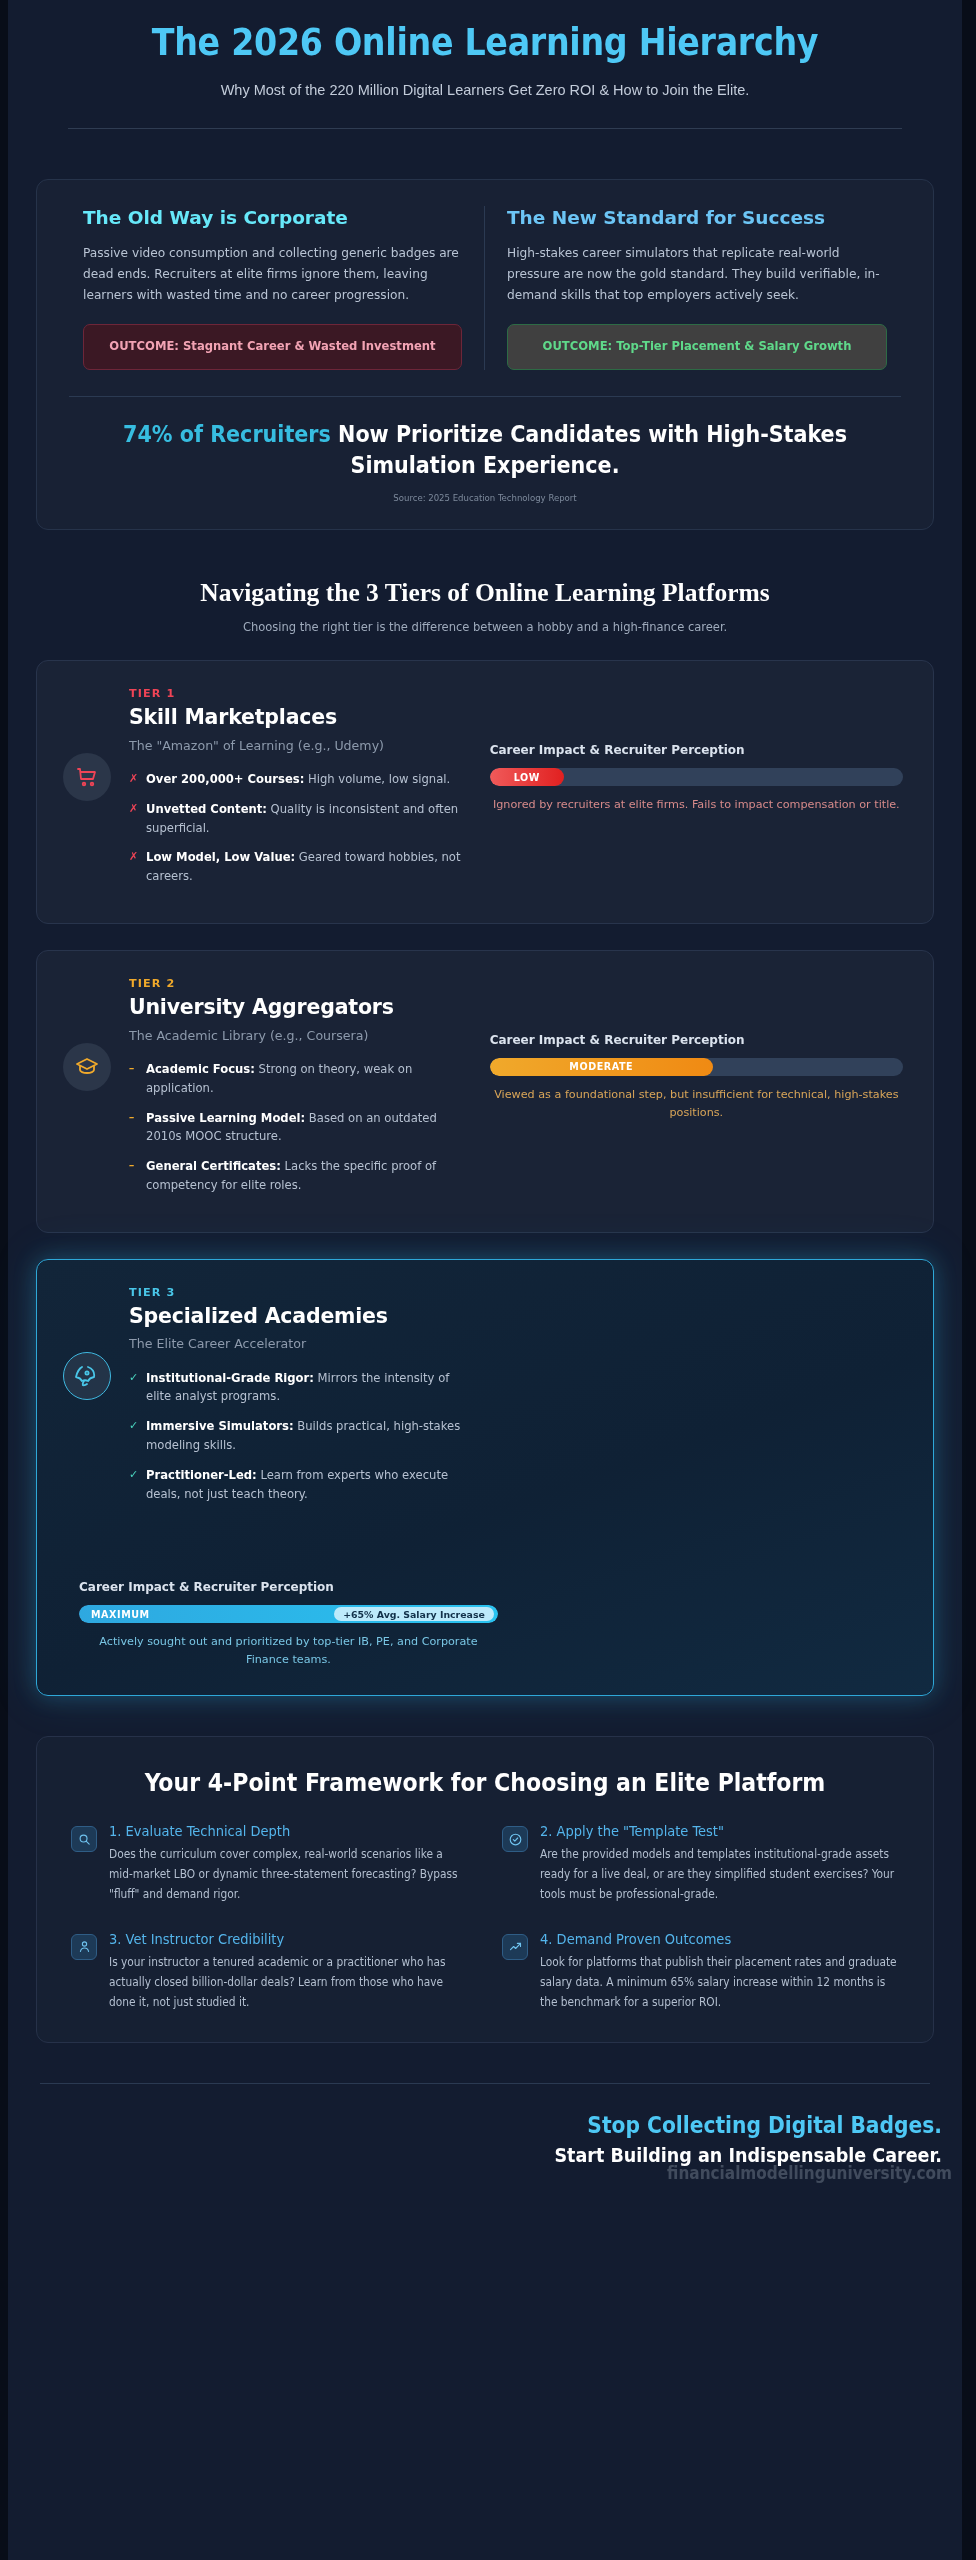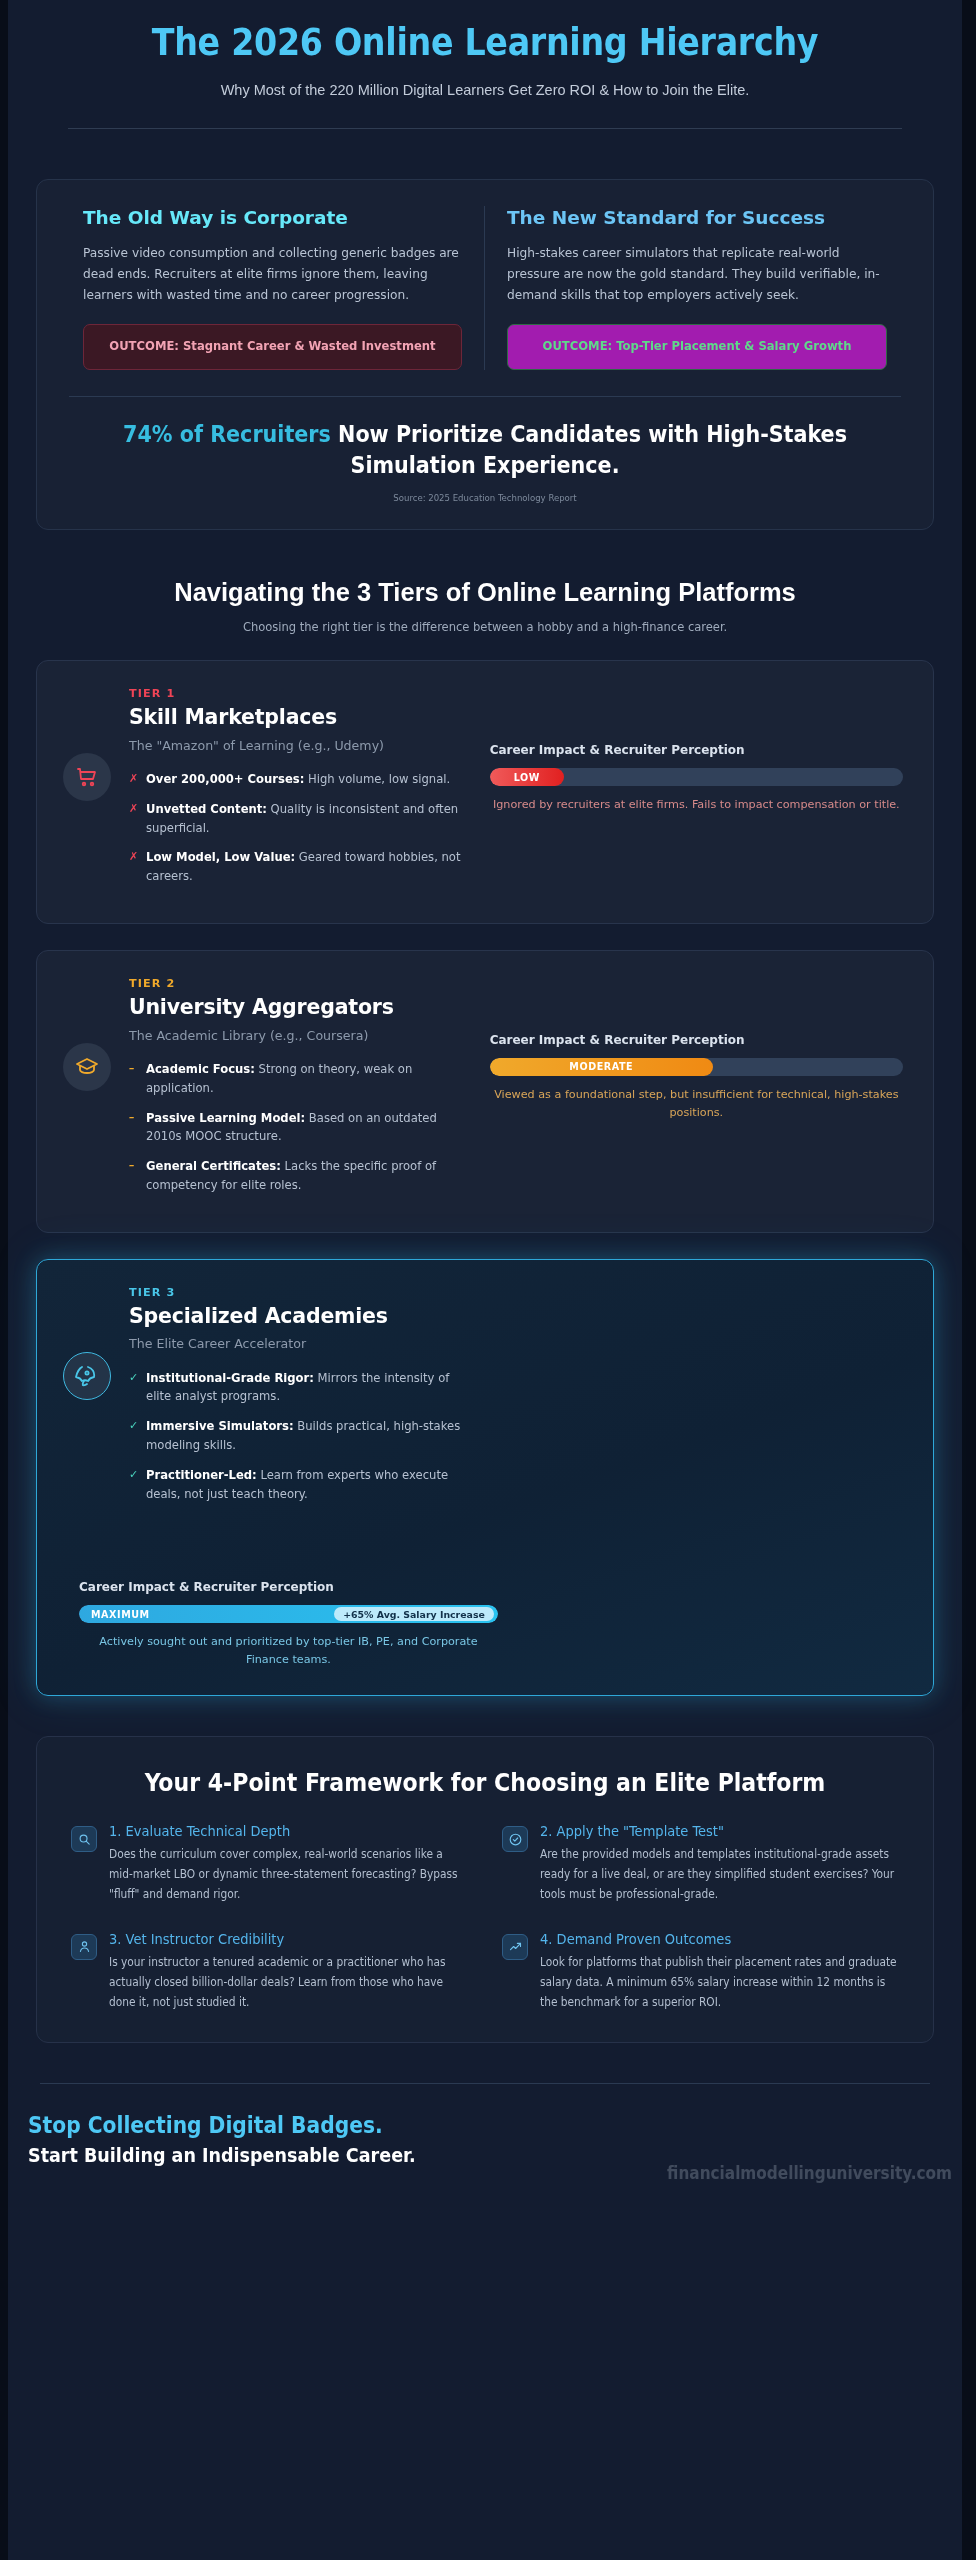--- a/index.html
+++ b/index.html
@@ -80,21 +80,21 @@
     font-size: 11.6px;
     font-weight: 700;
     line-height: 1.55;
   }
   .outcome.bad {
     background: #3b1824;
     border: 1px solid #6d2639;
     color: #f2a3b4;
   }
   .outcome.good {
-    background: #a21caf;
+    background: #404040;
     border: 1px solid #2d6b45;
     color: #5fd98a;
   }
 
   .stat-rule { height:1px; background:#2b3a52; margin: 26px 8px 0 8px; }
   .stat-block { padding: 22px 40px 4px 40px; text-align:center; }
   .stat-block h3 {
     font-size: 23px;
     line-height: 1.32;
     font-weight: 700;
@@ -109,21 +109,21 @@
     font-family: "DejaVu Sans Condensed", "Liberation Sans Narrow", "Liberation Sans", sans-serif;
   }
 
   
   .section-head { text-align: center; margin: 46px 0 0 0; padding: 0 20px; }
   .section-head h2 {
     font-size: 25.5px;
     font-weight: 700;
     color: #ffffff;
     line-height: 1.3;
-    font-family: Liberation Sans, sans-serif;
+    font-family: Liberation Serif, serif;
   }
   .section-head p {
     margin-top: 10px;
     font-size: 12.8px;
     color: #9fabbc;
     font-family: "DejaVu Sans Condensed", "Liberation Sans Narrow", "Liberation Sans", sans-serif;
   }
 
   
   .tier {
@@ -294,21 +294,21 @@
   }
   .fw-body p {
     font-size: 11.8px;
     line-height: 1.68;
     color: #b3bfd0;
     font-family: "DejaVu Sans Condensed", "Liberation Sans Narrow", "Liberation Sans", sans-serif;
   }
 
   
   .footer-rule { margin: 40px 4px 0 4px; height: 1px; background: #2b3a52; }
-  .footer { text-align:left; padding: 26px 20px 30px 20px; position: relative; }
+  .footer { text-align:right; padding: 26px 20px 30px 20px; position: relative; }
   .footer h3 {
     font-size: 22.5px; font-weight: 700; color: #4ec8f5; line-height: 1.34;
     font-family: "DejaVu Sans Condensed", "Liberation Sans Narrow", "Liberation Sans", sans-serif;
   }
   .footer h4 {
     margin-top: 4px;
     font-size: 19.5px; font-weight: 700; color: #ffffff;
     font-family: "DejaVu Sans Condensed", "Liberation Sans Narrow", "Liberation Sans", sans-serif;
   }
   .watermark {

